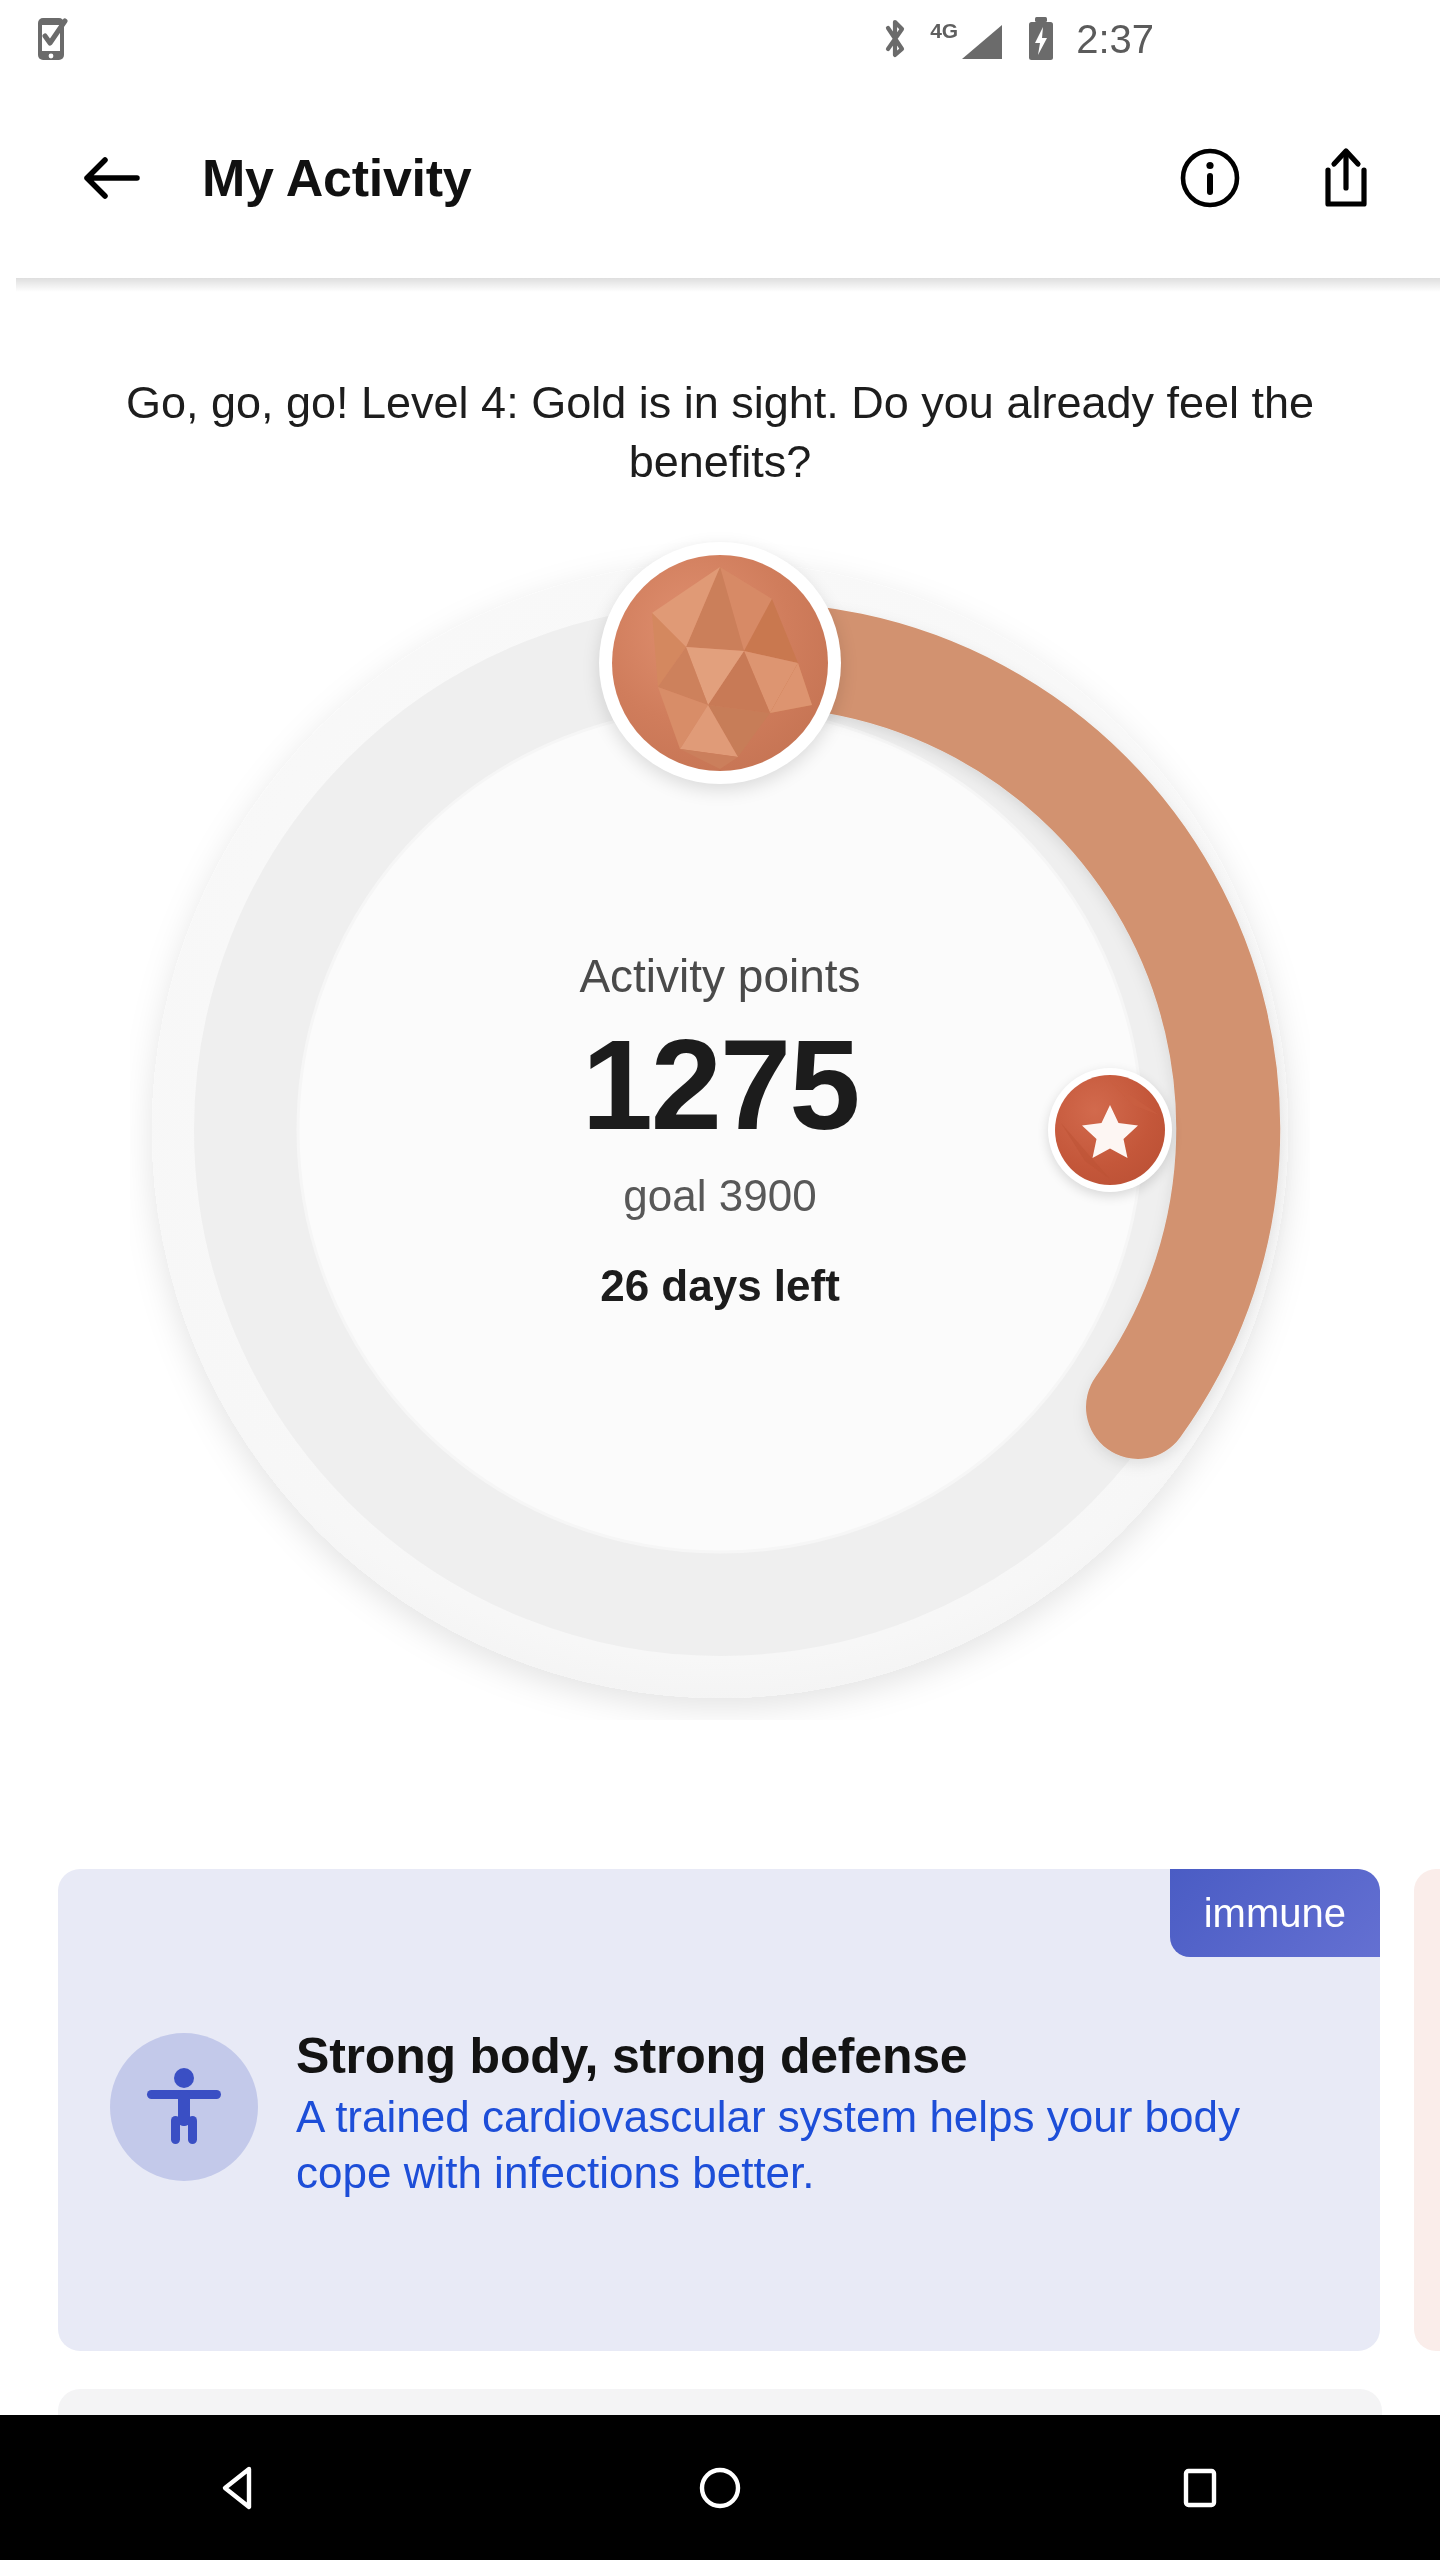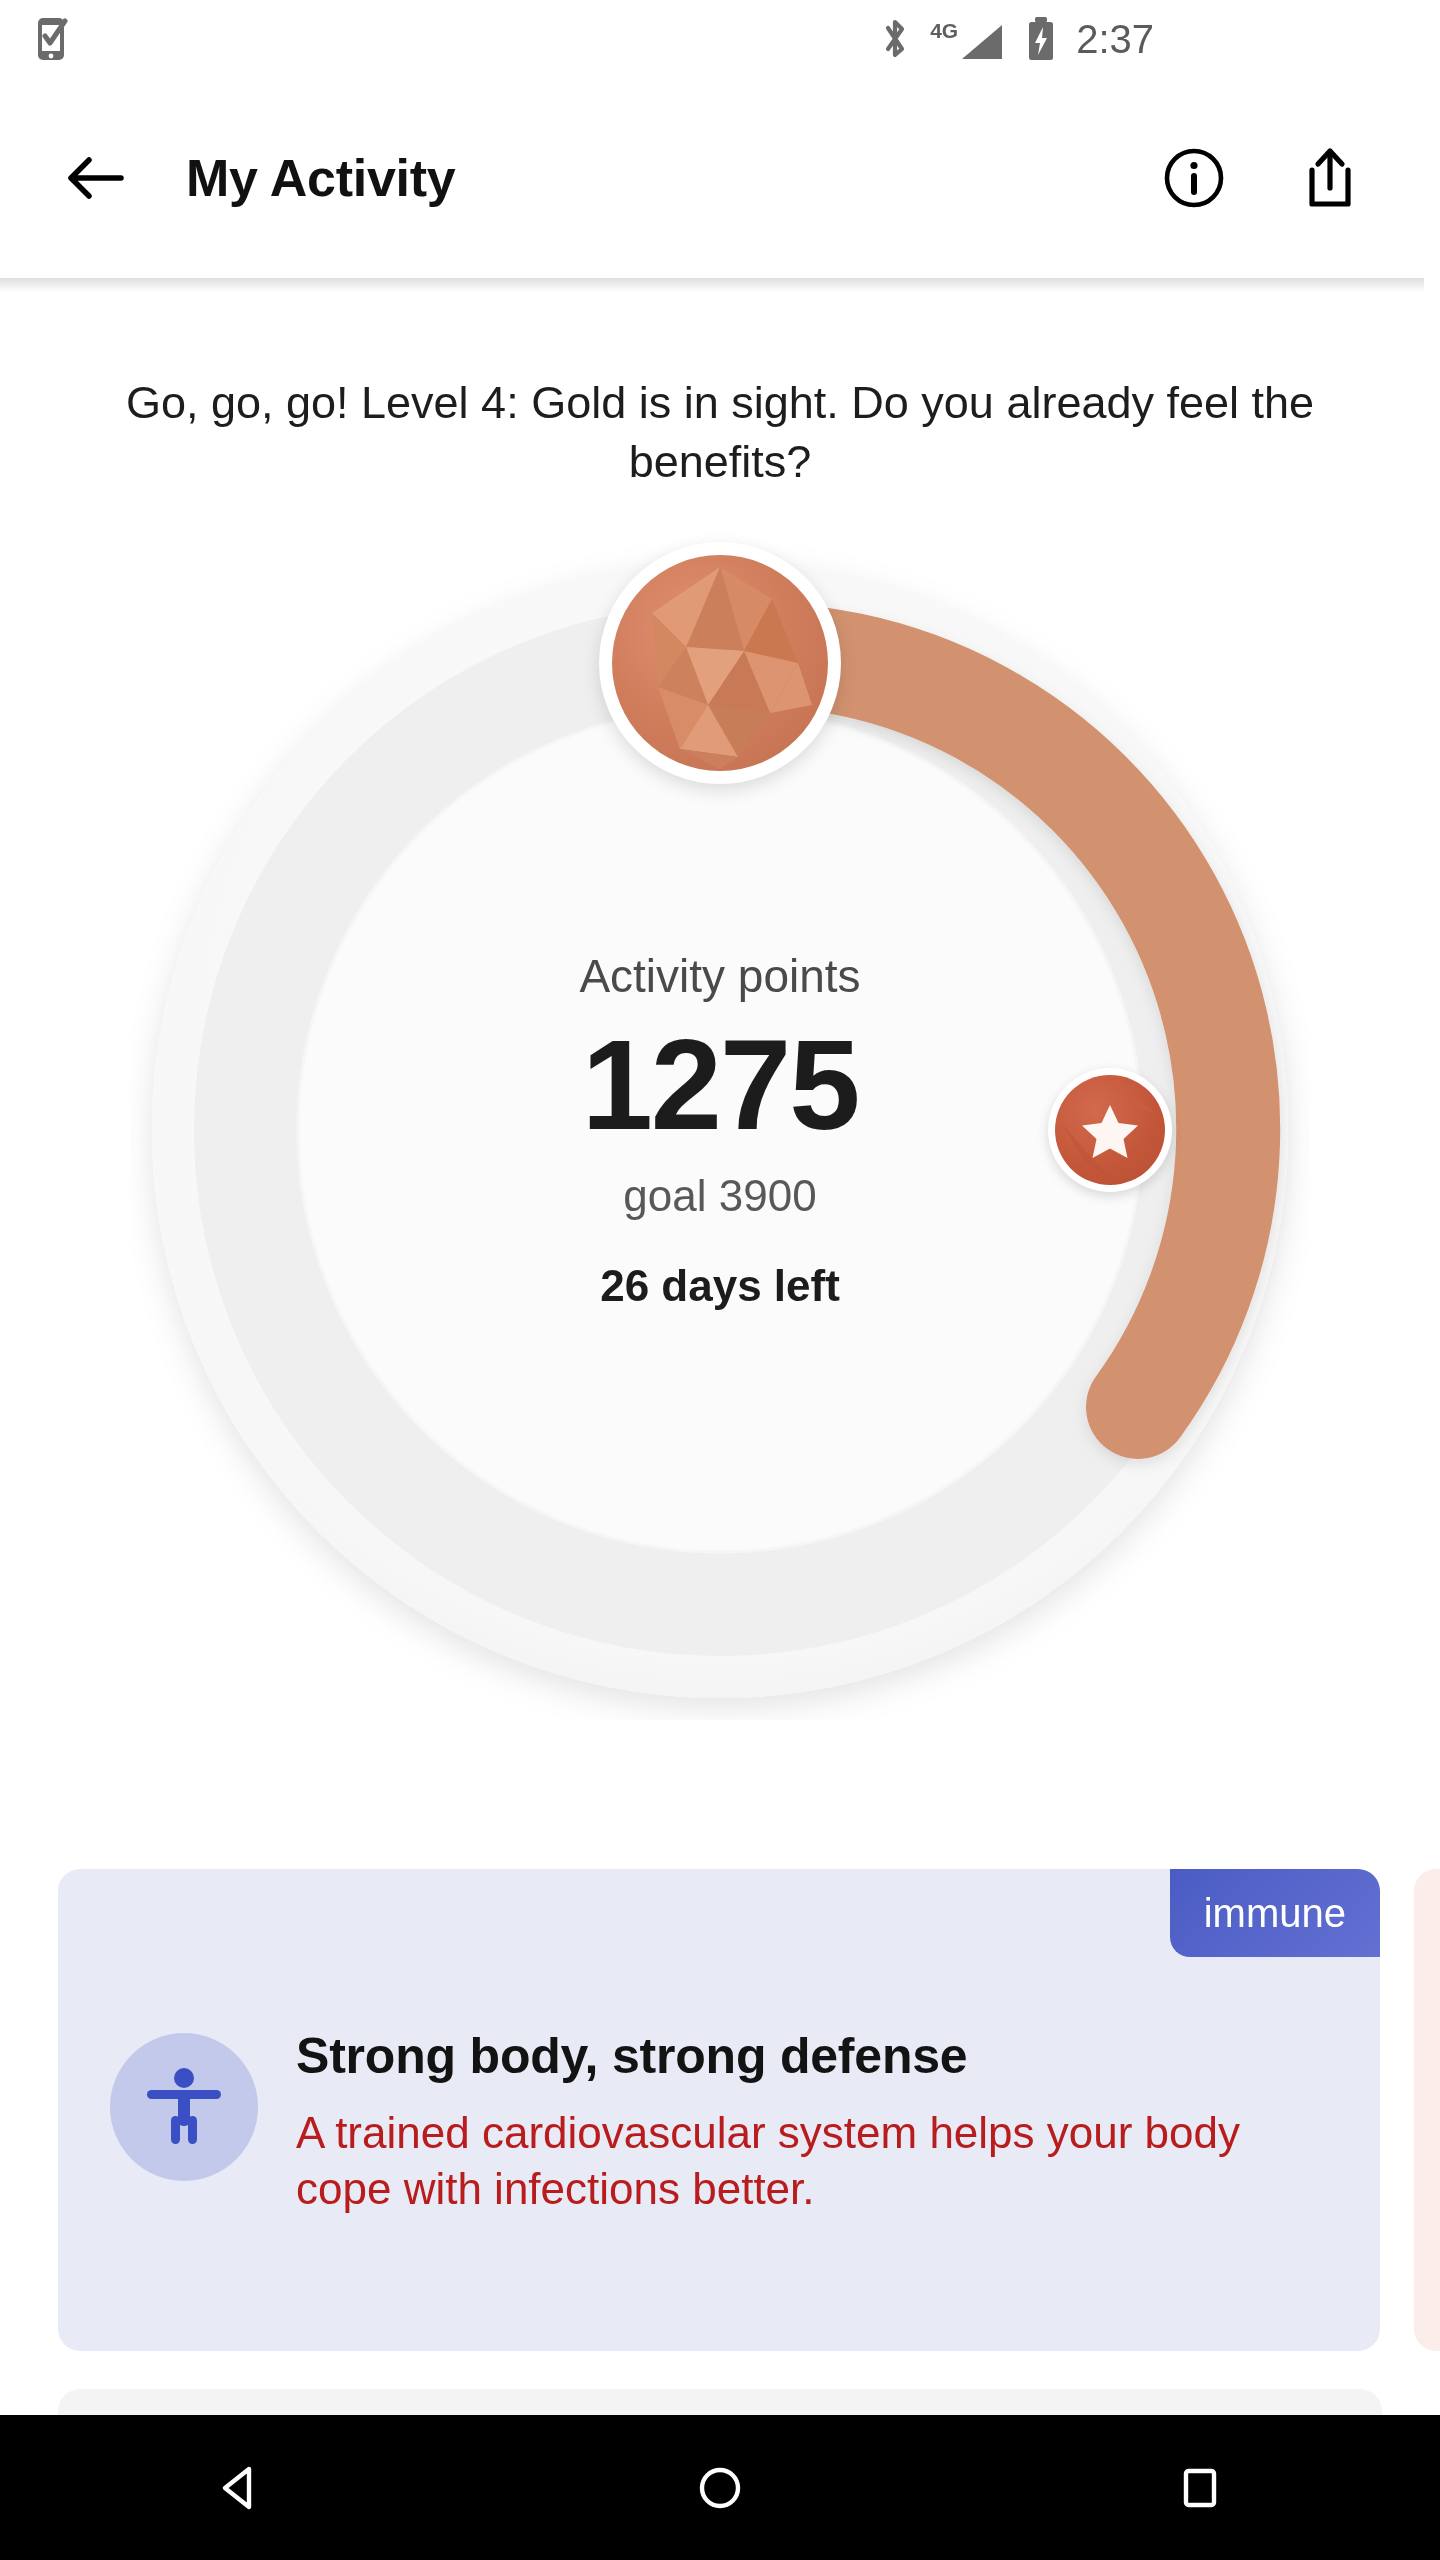--- a/index.html
+++ b/index.html
@@ -21,21 +21,21 @@
   .sb-right { margin-left:auto; display:flex; align-items:center; gap:20px; }
   .sb-icon { display:flex; align-items:center; justify-content:center; }
   .sb-time {
     font-size:40px; color:#5b5b5b; letter-spacing:0px;
     font-family:"Liberation Sans", sans-serif;
   }
   .sig-label { font-size:21px; color:#5f5f5f; font-weight:700; margin-right:-4px; align-self:flex-start; margin-top:4px;}
 
   
   .appbar {
-    position:absolute; top:78px; left:0; width:1424px; height:200px;
+    position:absolute; top:78px; left:16px; width:1424px; height:200px;
     background:#ffffff; display:flex; align-items:center;
     padding:0 48px; z-index:35;
   }
   .appbar::after {
     content:""; position:absolute; left:0; right:0; bottom:-14px; height:14px;
     background:linear-gradient(to bottom, rgba(0,0,0,0.13), rgba(0,0,0,0));
   }
   .back-btn { width:96px; height:96px; display:flex; align-items:center; justify-content:center; }
   .appbar-title {
     font-size:52px; font-weight:700; color:#111111;
@@ -115,21 +115,21 @@
   .card-icon-circle {
     width:148px; height:148px; min-width:148px; border-radius:50%;
     background:#c3c9ea; display:flex; align-items:center; justify-content:center;
     margin-top:6px;
   }
   .card-text { margin-left:38px; padding-right:60px; }
   .card-title {
     font-size:50px; font-weight:700; color:#131313; letter-spacing:-0.2px;
   }
   .card-desc {
-    font-size:44px; font-weight:400; color:#b91c1c; line-height:1.28; margin-top:20px;
+    font-size:44px; font-weight:400; color:#1d4ed8; line-height:1.28; margin-top:4px;
   }
   .peek-card {
     width:120px; min-width:120px; height:482px; background:#faedea;
     border-radius:22px; flex-shrink:0;
   }
 
   .next-section {
     position:absolute; left:58px; top:2093px; width:1324px; height:120px;
     background:#f4f4f5; border-radius:22px;
   }

